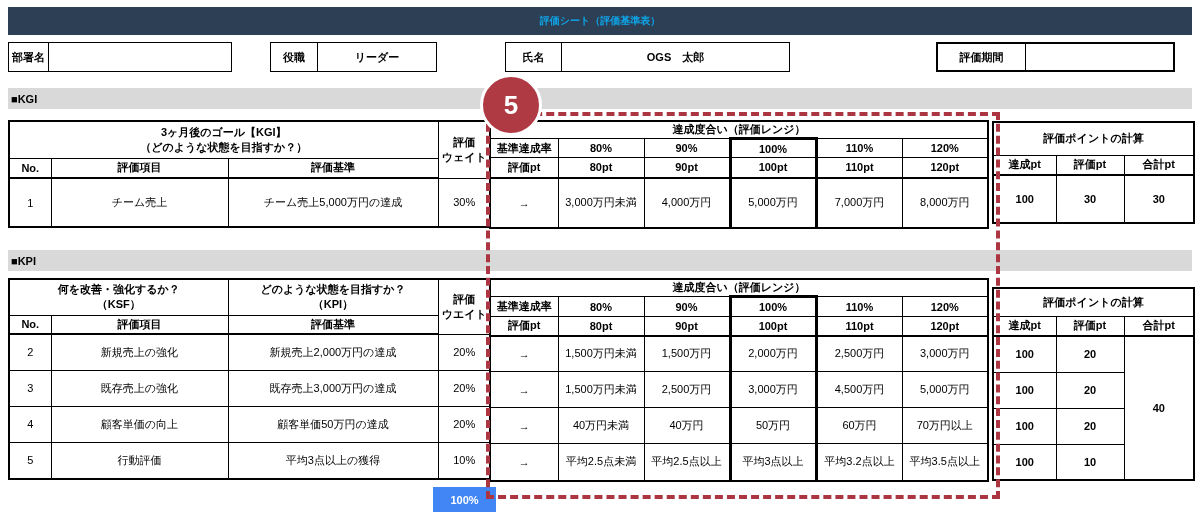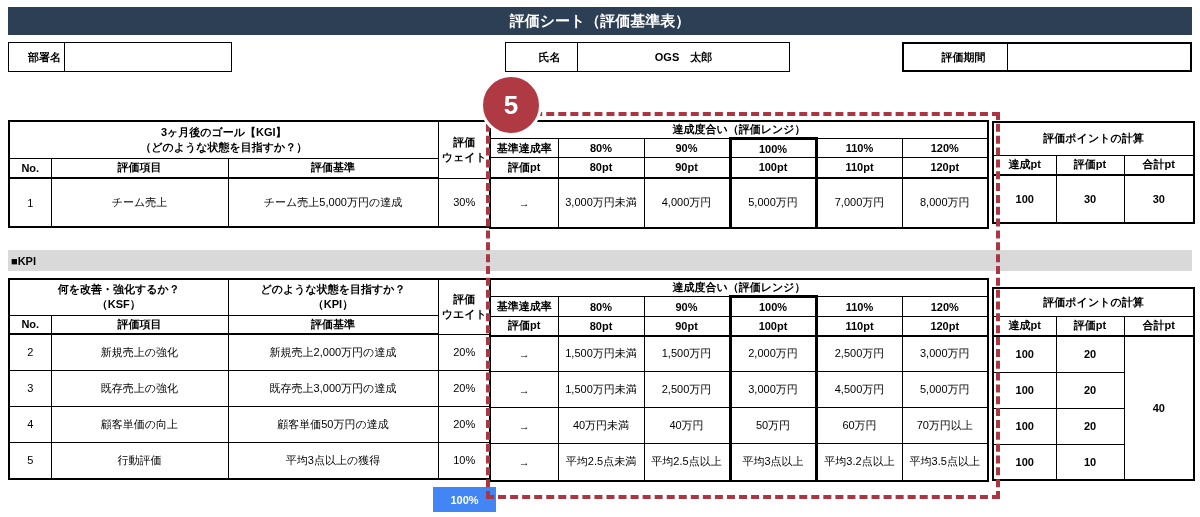--- a/index.html
+++ b/index.html
@@ -1,22 +1,22 @@
 <!DOCTYPE html>
 <html><head>
 <meta charset="utf-8">
 <style>
   html,body{margin:0;padding:0;background:#fff;}
   #app{position:relative;width:1200px;height:517px;background:#fff;
        font-family:"Liberation Sans","DejaVu Sans",sans-serif;color:#000;overflow:hidden;}
 
   .titlebar{position:absolute;left:8px;top:7px;width:1184px;height:28px;background:#2d3f55;
-            color:#ffffff;font-weight:bold;font-size:15px;display:flex;align-items:center;justify-content:center;}
-
-  .infobox{position:absolute;top:42px;height:30px;display:flex;border:1px solid #000;background:#fff;box-sizing:border-box;padding-left:16px;}
+            color:#0ea5e9;font-weight:bold;font-size:10px;display:flex;align-items:center;justify-content:center;}
+
+  .infobox{position:absolute;top:42px;height:30px;display:flex;border:1px solid #000;background:#fff;box-sizing:border-box;}
   .infobox.thickb{border:2px solid #000;}
   .ilabel{display:flex;align-items:center;justify-content:center;border-right:1px solid #000;
           font-weight:bold;font-size:11px;box-sizing:border-box;}
   .ivalue{flex:1;display:flex;align-items:center;justify-content:center;font-weight:bold;font-size:11px;}
 
   .band{position:absolute;left:8px;width:1184px;height:21px;background:#d9d9d9;
         display:flex;align-items:center;font-weight:bold;font-size:11px;padding-left:3px;box-sizing:border-box;}
 
   table.tbl{position:absolute;border-collapse:collapse;table-layout:fixed;background:#fff;border:2px solid #000;}
   .tbl td{border:1px solid #000;text-align:center;vertical-align:middle;font-size:11px;padding:0 2px;overflow:hidden;}
@@ -42,28 +42,35 @@
 
 <div id="app">
 
   <div class="titlebar">
     <span>評価シート（評価基準表）</span>
   </div>
 
   <div class="infobox" style="left:8px;width:224px;">
     <span class="ilabel" style="width:40px;">部署名</span>
   </div>
+  <div class="infobox" style="left:270px;width:167px;">
+    <span class="ilabel" style="width:47px;">役職</span>
+    <span class="ivalue">リーダー</span>
+  </div>
   <div class="infobox" style="left:505px;width:285px;">
     <span class="ilabel" style="width:56px;">氏名</span>
     <span class="ivalue">OGS　太郎</span>
   </div>
-  <div class="infobox thickb" style="left:902px;width:290px;">
+  <div class="infobox thickb" style="left:936px;width:239px;">
     <span class="ilabel" style="width:88px;">評価期間</span>
   </div>
 
+  <div class="band" style="top:88px;">
+    <span>■KGI</span>
+  </div>
 
   <table class="tbl" style="left:8px;top:120px;width:482px;">
     <colgroup>
         <col style="width:42px">
         <col style="width:177px">
         <col style="width:210px">
         <col style="width:53px">
       </colgroup>
     <tbody>
         <tr style="height:37px;">

